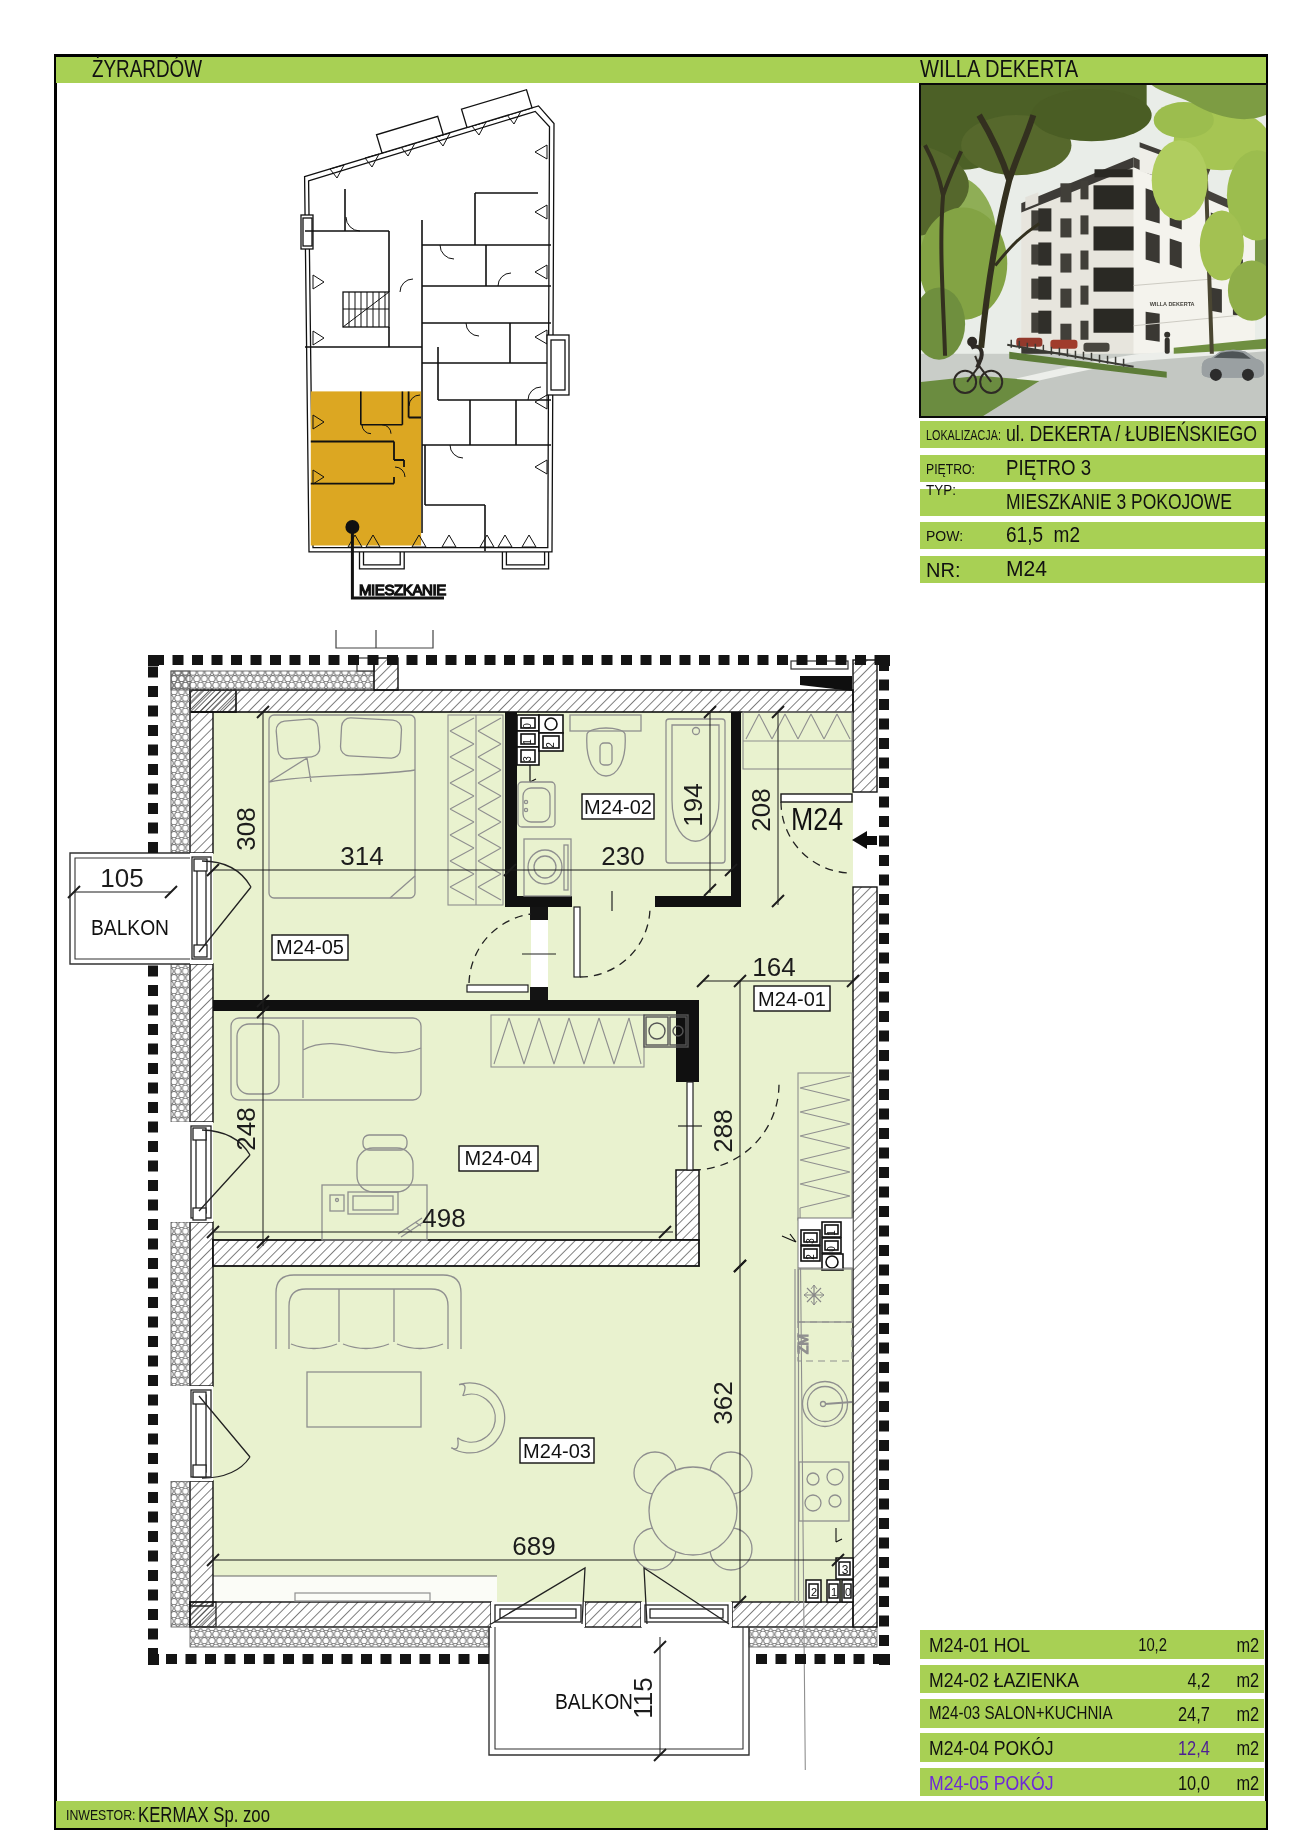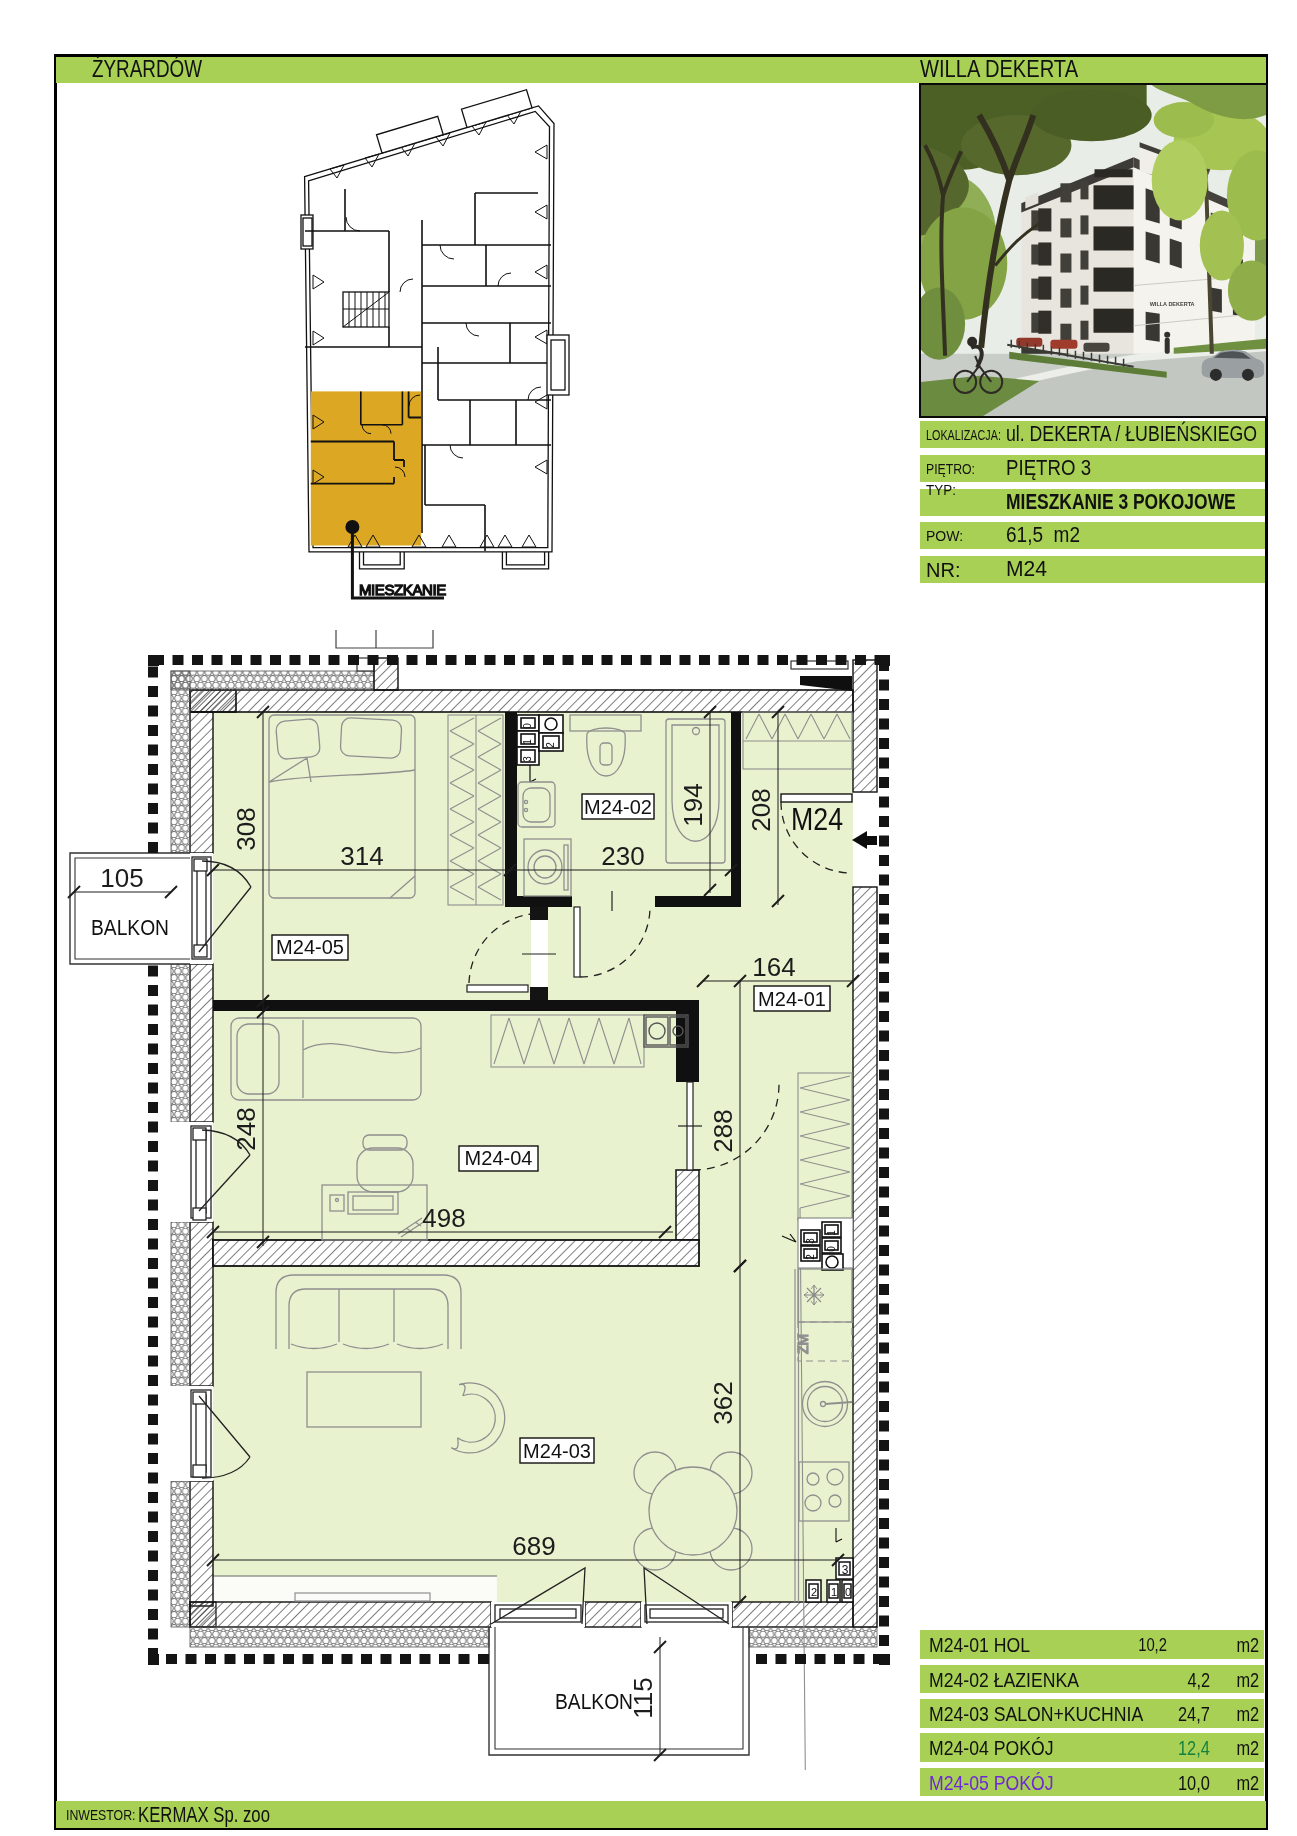--- a/index.html
+++ b/index.html
@@ -262,21 +262,21 @@
   <div class="abs grow" style="left:920px;top:421px;width:345px;height:27px;"></div>
   <div class="abs" style="left:926px;top:421px;height:27px;line-height:28px;font-size:14px;color:#111;"><span class="cond" style="transform:scaleX(0.77)">LOKALIZACJA:</span></div>
   <div class="abs" style="left:1006px;top:420px;height:27px;line-height:27px;font-size:22px;color:#111;"><span class="cond" style="transform:scaleX(0.804)">ul. DEKERTA / ŁUBIEŃSKIEGO</span></div>
 
   <div class="abs grow" style="left:920px;top:455px;width:345px;height:27px;"></div>
   <div class="abs" style="left:926px;top:455px;height:27px;line-height:28px;font-size:14px;color:#111;"><span class="cond" style="transform:scaleX(0.875)">PIĘTRO:</span></div>
   <div class="abs" style="left:1006px;top:454px;height:27px;line-height:27px;font-size:22px;color:#111;"><span class="cond" style="transform:scaleX(0.848)">PIĘTRO 3</span></div>
 
   <div class="abs grow" style="left:920px;top:489px;width:345px;height:27px;"></div>
   <div class="abs" style="left:926px;top:476px;height:27px;line-height:28px;font-size:14px;color:#111;"><span class="cond" style="transform:scaleX(0.96)">TYP:</span></div>
-  <div class="abs" style="left:1006px;top:488px;height:27px;line-height:27px;font-size:22px;color:#111;font-weight:bold;"><span class="cond" style="transform:scaleX(0.793)">MIESZKANIE 3 POKOJOWE</span></div>
+  <div class="abs" style="left:1006px;top:488px;height:27px;line-height:27px;font-size:22px;color:#111;"><span class="cond" style="transform:scaleX(0.793)">MIESZKANIE 3 POKOJOWE</span></div>
 
   <div class="abs grow" style="left:920px;top:522px;width:345px;height:27px;"></div>
   <div class="abs" style="left:926px;top:522px;height:27px;line-height:28px;font-size:14px;color:#111;"><span class="cond" style="transform:scaleX(1)">POW:</span></div>
   <div class="abs" style="left:1006px;top:521px;height:27px;line-height:27px;font-size:22px;color:#111;"><span class="cond" style="transform:scaleX(0.864)">61,5&nbsp; m2</span></div>
 
   <div class="abs grow" style="left:920px;top:556px;width:345px;height:27px;"></div>
   <div class="abs" style="left:926px;top:556px;height:27px;line-height:28px;font-size:20px;color:#111;"><span class="cond" style="transform:scaleX(1)">NR:</span></div>
   <div class="abs" style="left:1006px;top:555px;height:27px;line-height:27px;font-size:22px;color:#111;"><span class="cond" style="transform:scaleX(0.958)">M24</span></div>
 
   <svg class="abs" style="left:60px;top:630px;" width="840" height="1140" viewBox="0 0 840 1140">
@@ -894,27 +894,27 @@
   <div class="abs" style="left:929px;top:1630px;height:28.5px;line-height:29px;font-size:21px;color:#111;"><span class="cond">M24-01 HOL</span></div>
   <div class="abs" style="left:1130px;top:1630px;width:80px;height:28.5px;line-height:29px;font-size:19px;color:#111;text-align:left;"><span class="condr">10,2</span></div>
   <div class="abs" style="left:1230px;top:1630px;height:28.5px;line-height:29px;font-size:21px;color:#111;"><span class="condr">m2</span></div>
 
   <div class="abs grow" style="left:920px;top:1664.5px;width:344px;height:28.5px;"></div>
   <div class="abs" style="left:929px;top:1664.5px;height:28.5px;line-height:29px;font-size:21px;color:#111;"><span class="cond">M24-02 ŁAZIENKA</span></div>
   <div class="abs" style="left:1130px;top:1664.5px;width:80px;height:28.5px;line-height:29px;font-size:21px;color:#111;text-align:right;"><span class="condr">4,2</span></div>
   <div class="abs" style="left:1230px;top:1664.5px;height:28.5px;line-height:29px;font-size:21px;color:#111;"><span class="condr">m2</span></div>
 
   <div class="abs grow" style="left:920px;top:1699px;width:344px;height:28.5px;"></div>
-  <div class="abs" style="left:929px;top:1699px;height:28.5px;line-height:29px;font-size:21px;color:#111;"><span class="cond">M24-03 SALON+KUCHNIA</span></div>
+  <div class="abs" style="left:929px;top:1699px;height:28.5px;line-height:29px;font-size:18px;color:#111;"><span class="cond">M24-03 SALON+KUCHNIA</span></div>
   <div class="abs" style="left:1130px;top:1699px;width:80px;height:28.5px;line-height:29px;font-size:21px;color:#111;text-align:right;"><span class="condr">24,7</span></div>
   <div class="abs" style="left:1230px;top:1699px;height:28.5px;line-height:29px;font-size:21px;color:#111;"><span class="condr">m2</span></div>
 
   <div class="abs grow" style="left:920px;top:1733px;width:344px;height:28.5px;"></div>
   <div class="abs" style="left:929px;top:1733px;height:28.5px;line-height:29px;font-size:21px;color:#111;"><span class="cond">M24-04 POKÓJ</span></div>
-  <div class="abs" style="left:1130px;top:1733px;width:80px;height:28.5px;line-height:29px;font-size:21px;color:#15803d;text-align:right;"><span class="condr">12,4</span></div>
+  <div class="abs" style="left:1130px;top:1733px;width:80px;height:28.5px;line-height:29px;font-size:21px;color:#4c1d95;text-align:right;"><span class="condr">12,4</span></div>
   <div class="abs" style="left:1230px;top:1733px;height:28.5px;line-height:29px;font-size:21px;color:#111;"><span class="condr">m2</span></div>
 
   <div class="abs grow" style="left:920px;top:1767.5px;width:344px;height:28.5px;"></div>
   <div class="abs" style="left:929px;top:1767.5px;height:28.5px;line-height:29px;font-size:21px;color:#6d28d9;"><span class="cond">M24-05 POKÓJ</span></div>
   <div class="abs" style="left:1130px;top:1767.5px;width:80px;height:28.5px;line-height:29px;font-size:21px;color:#111;text-align:right;"><span class="condr">10,0</span></div>
   <div class="abs" style="left:1230px;top:1767.5px;height:28.5px;line-height:29px;font-size:21px;color:#111;"><span class="condr">m2</span></div>
 
   <div class="abs grow" style="left:56px;top:1801px;width:1210px;height:27px;"></div>
 
   <div class="abs" style="left:66px;top:1801px;height:27px;line-height:28px;font-size:15px;color:#111;text-align:right;"><span class="cond" style="transform:scaleX(0.82)">INWESTOR:</span></div>

